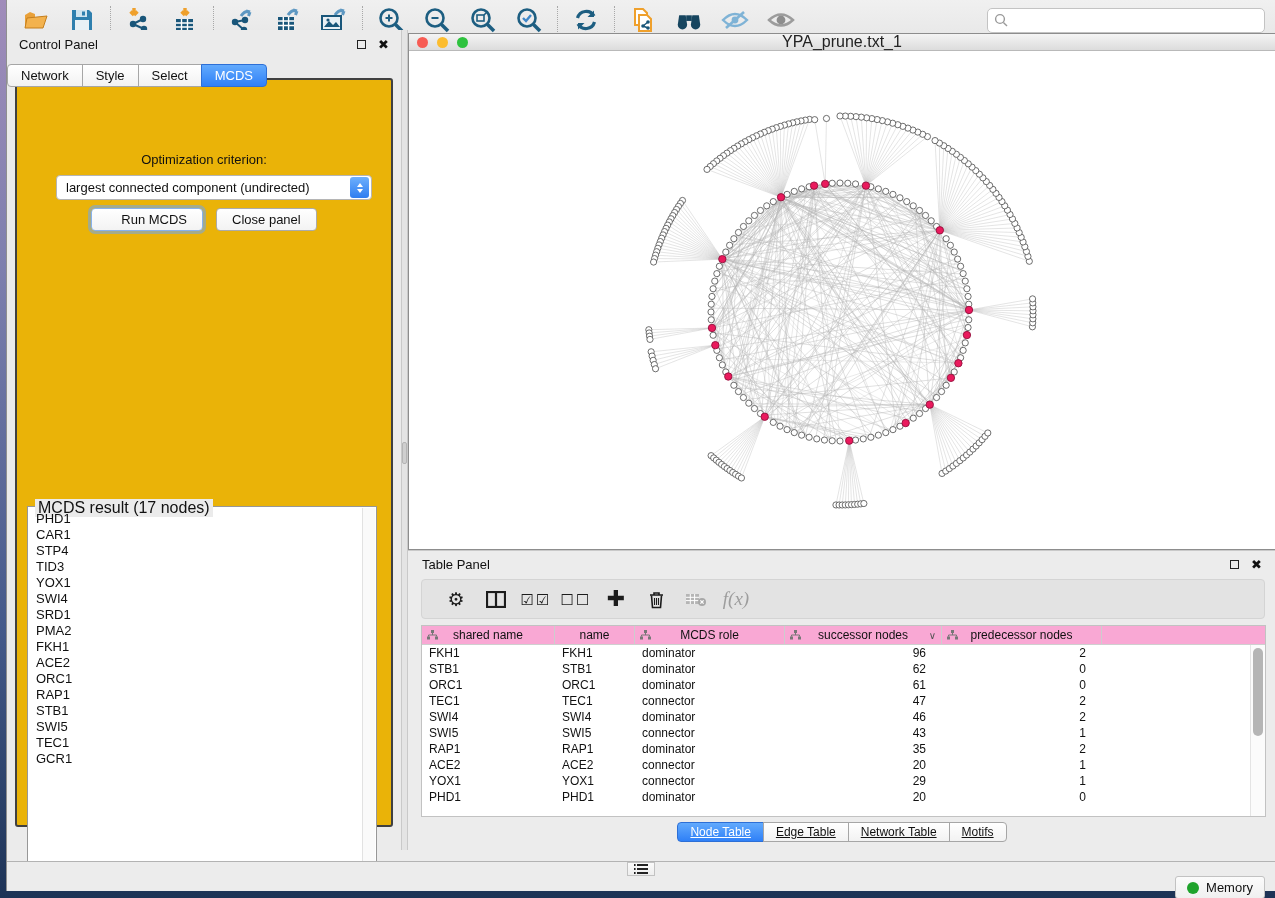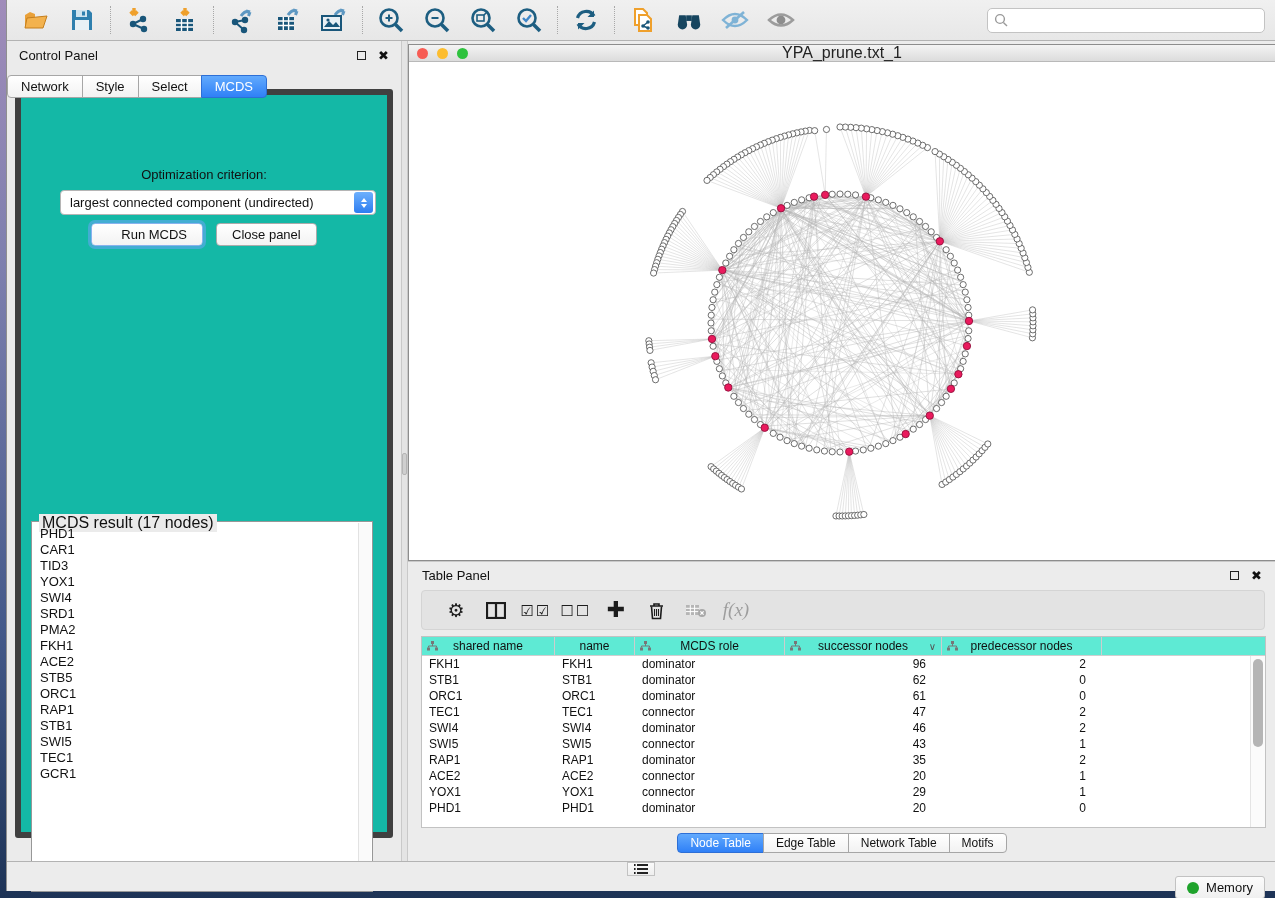--- a/index.html
+++ b/index.html
@@ -13,29 +13,29 @@
   .toolbar { height:41px; background:linear-gradient(#f0f0f0,#e7e7e7); border-bottom:1px solid #b3b3b3; display:flex; align-items:center; padding:0 10px 0 14px; }
   .tb-group { display:flex; align-items:center; gap:16px; }
   .tb-sep { width:1px; height:28px; border-left:1px dotted #a8a8a8; margin:0 13px; }
   .tb-btn { width:30px; height:30px; display:flex; align-items:center; justify-content:center; cursor:pointer; }
   .tb-btn svg { display:block; }
   .search-wrap { margin-left:auto; position:relative; }
   .search-input { width:278px; height:25px; border:1px solid #c3c3c3; border-radius:5px; background:#fff; padding:0 8px 0 26px; font-size:12px; outline:none; }
   .search-icon { position:absolute; left:7px; top:5px; }
 
   
-  .main { position:absolute; top:41px; left:0; right:0; height:820px; display:flex; }
+  .main { position:absolute; top:30px; left:0; right:0; height:820px; display:flex; }
 
   
   .control-panel { width:394px; position:relative; background:#ebebeb; }
   .cp-header { height:28px; display:flex; align-items:center; padding:0 12px; font-size:13px; color:#111; }
   .float-box { width:9px; height:9px; border:1.5px solid #222; display:inline-block; margin-right:12px; cursor:pointer; }
   .close-x { font-size:13px; font-weight:bold; color:#111; cursor:pointer; line-height:1; }
   .cp-titlebar-right { margin-left:auto; display:flex; align-items:center; }
-  .cp-content { position:absolute; left:8px; right:8px; top:48px; bottom:23px; background:#14b8a6; border:6px solid #404040; border-radius:3px; }
+  .cp-content { position:absolute; left:8px; right:8px; top:48px; bottom:23px; background:#eab308; border:2px solid #404040; border-radius:3px; }
   .cp-tabs { position:absolute; top:34px; left:0; right:0; display:flex; z-index:2; }
   .seg-btn { border:1px solid #a6a6a6; background:linear-gradient(#ffffff,#f2f2f2); font-size:13px; padding:3px 13px; margin-left:-1px; cursor:pointer; color:#111; font-family:inherit; }
   .seg-btn:first-child { border-radius:4px 0 0 4px; margin-left:0; }
   .seg-btn:last-child { border-radius:0 4px 4px 0; }
   .seg-btn.active { background:linear-gradient(#62aafd,#2f80f7); color:#fff; border-color:#2d6fd6; }
   .opt-label { position:absolute; top:72px; width:100%; text-align:center; font-size:13px; color:#111; }
   .select-box { position:absolute; top:95px; left:39px; width:316px; height:25px; background:#fff; border:1px solid #b5b5b5; border-radius:4px; display:flex; align-items:center; cursor:pointer; }
   .select-value { flex:1; font-size:13px; padding-left:9px; color:#111; white-space:nowrap; }
   .select-stepper { width:19px; height:21px; margin-right:2px; border-radius:3px; background:linear-gradient(#6db0fd,#2e7df0); display:flex; flex-direction:column; align-items:center; justify-content:center; gap:2px; }
   .tri-up { width:0; height:0; border-left:3.5px solid transparent; border-right:3.5px solid transparent; border-bottom:4.5px solid #fff; }
@@ -67,32 +67,32 @@
   .table-panel { position:absolute; top:520px; left:0; right:-1px; bottom:0; background:#ececec; border-top:1px solid #c9c9c9; }
   .tp-header { height:26px; display:flex; align-items:center; padding:0 14px; font-size:13px; color:#111; }
   .tp-toolbar { margin:2px 11px 0 13px; height:40px; background:#e3e3e3; border:1px solid #d4d4d4; border-radius:4px; display:flex; align-items:center; padding:0 14px; gap:0; }
   .tpt-btn { width:40px; height:30px; display:flex; align-items:center; justify-content:center; cursor:pointer; color:#1c1c1c; }
   .tpt-glyph { font-size:19px; color:#1c1c1c; line-height:1; }
   .tpt-glyph.small { font-size:15px; letter-spacing:2px; }
   .tpt-glyph.plus { font-size:22px; font-weight:bold; }
   .tpt-btn.disabled { cursor:default; }
   .fx-glyph { font-family:"Liberation Serif","DejaVu Serif",serif; font-style:italic; font-size:19px; color:#9d9d9d; }
   .tbl-wrap { position:relative; margin:6px 10px 0 13px; height:192px; background:#fff; border:1px solid #c2c2c2; overflow:hidden; }
-  .tbl-header { display:flex; height:19px; background:#5eead4; border-bottom:1px solid #cfcfcf; }
+  .tbl-header { display:flex; height:19px; background:#f9a8d4; border-bottom:1px solid #cfcfcf; }
   .th { position:relative; display:flex; align-items:center; justify-content:center; border-right:1px solid #cdcdcd; font-size:12px; color:#111; cursor:pointer; }
   .th .tree-ic { position:absolute; left:5px; top:4px; }
   .th .sort-ic { position:absolute; right:5px; font-size:10px; color:#555; }
   .tr { display:flex; height:16px; align-items:center; }
   .td { font-size:12px; color:#111; white-space:nowrap; overflow:hidden; }
   .td.text { padding-left:7px; }
   .td.num { text-align:right; padding-right:16px; }
   .tbl-scroll { position:absolute; top:19px; bottom:0; right:0; width:15px; background:#fbfbfb; border-left:1px solid #e4e4e4; }
   .tbl-thumb { position:absolute; left:2px; right:2px; top:3px; height:88px; background:#b5b5b5; border-radius:5px; }
   .tp-tabs { margin-top:5px; display:flex; justify-content:center; }
-  .tp-tabs .seg-btn { font-size:12px; padding:2px 12px; }
+  .tp-tabs .seg-btn { font-size:12px; padding:2px 12px;text-decoration:underline; }
 
   
   .statusbar { position:absolute; top:861px; left:0; right:0; height:30px; background:#ececec; border-top:1px solid #b3b3b3; display:flex; align-items:center; padding:0 10px;flex-direction:column; }
   .list-btn { width:28px; height:22px; background:linear-gradient(#fafafa,#eee); border:1px solid #c2c2c2; display:flex; align-items:center; justify-content:center; cursor:pointer; }
   .memory-btn { margin-left:auto; display:flex; align-items:center; gap:7px; background:linear-gradient(#fbfbfb,#f0f0f0); border:1px solid #c2c2c2; border-radius:3px; padding:3px 11px; font-size:13px; color:#111; cursor:pointer; }
   .mem-dot { width:12px; height:12px; border-radius:50%; }
 </style>
 </head>
 <body>
 
@@ -267,28 +267,28 @@
         </div>
         <div class="cp-buttons">
           <button class="push-btn focused">Run MCDS</button>
           <button class="push-btn">Close panel</button>
         </div>
         <div class="mcds-fieldset">
           <span class="mcds-legend">MCDS result (17 nodes)</span>
           <div class="mcds-list" id="mcds-list">
               <div class="mcds-item">PHD1</div>
               <div class="mcds-item">CAR1</div>
+              <div class="mcds-item">STP4</div>
               <div class="mcds-item">TID3</div>
               <div class="mcds-item">YOX1</div>
               <div class="mcds-item">SWI4</div>
               <div class="mcds-item">SRD1</div>
               <div class="mcds-item">PMA2</div>
               <div class="mcds-item">FKH1</div>
               <div class="mcds-item">ACE2</div>
-              <div class="mcds-item">STB5</div>
               <div class="mcds-item">ORC1</div>
               <div class="mcds-item">RAP1</div>
               <div class="mcds-item">STB1</div>
               <div class="mcds-item">SWI5</div>
               <div class="mcds-item">TEC1</div>
               <div class="mcds-item">GCR1</div>
             </div>
           <div class="mcds-scroll"></div>
         </div>
       </div>

